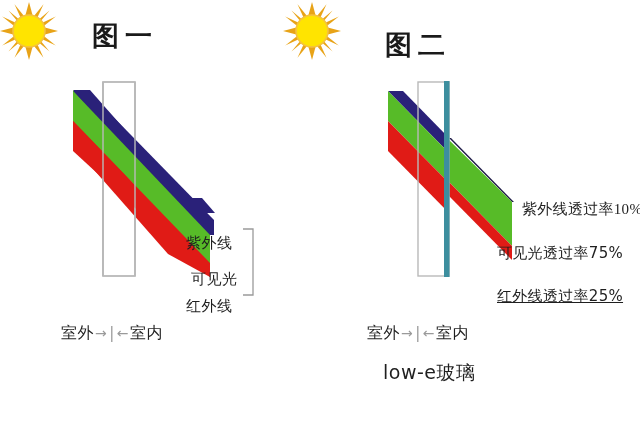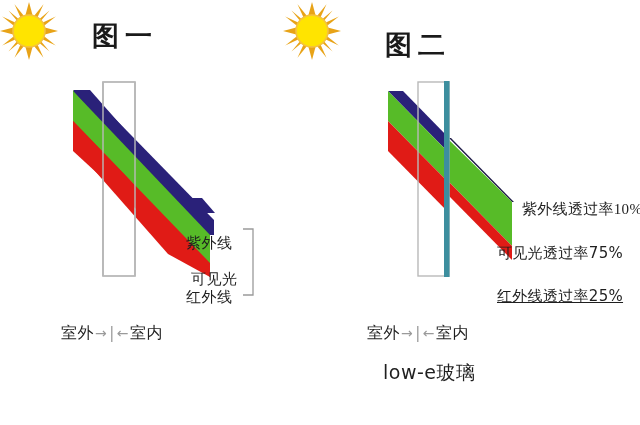--- a/index.html
+++ b/index.html
@@ -189,21 +189,21 @@
       <polygon points="77,104 77,118 140,182 140,168" fill="#e01b16"></polygon>
 
       <rect x="46" y="4" width="31" height="194" fill="none" stroke="#b9b9b9" stroke-width="1.4"></rect>
 
       <rect x="72" y="3" width="5.5" height="196" fill="#3d8e9e"></rect>
     </svg>
   </div>
 
   <div class="abs band-label" style="left:186px; top:234px;">紫外线</div>
   <div class="abs band-label" style="left:191px; top:251px;margin-top:19px;">可见光</div>
-  <div class="abs band-label" style="left:186px; top:288px;">红外线</div>
+  <div class="abs band-label" style="left:186px; top:297px;">红外线</div>
 
   <div class="abs bracket" style="left:242px; top:228px;">
     <svg width="14" height="68" viewBox="0 0 14 68" xmlns="http://www.w3.org/2000/svg">
       <path d="M1 1 H11 V67 H1" fill="none" stroke="#9a9a9a" stroke-width="1.3"></path>
     </svg>
   </div>
 
   <div class="abs summary-label" style="left:260px; top:236px;">
   </div>
 

